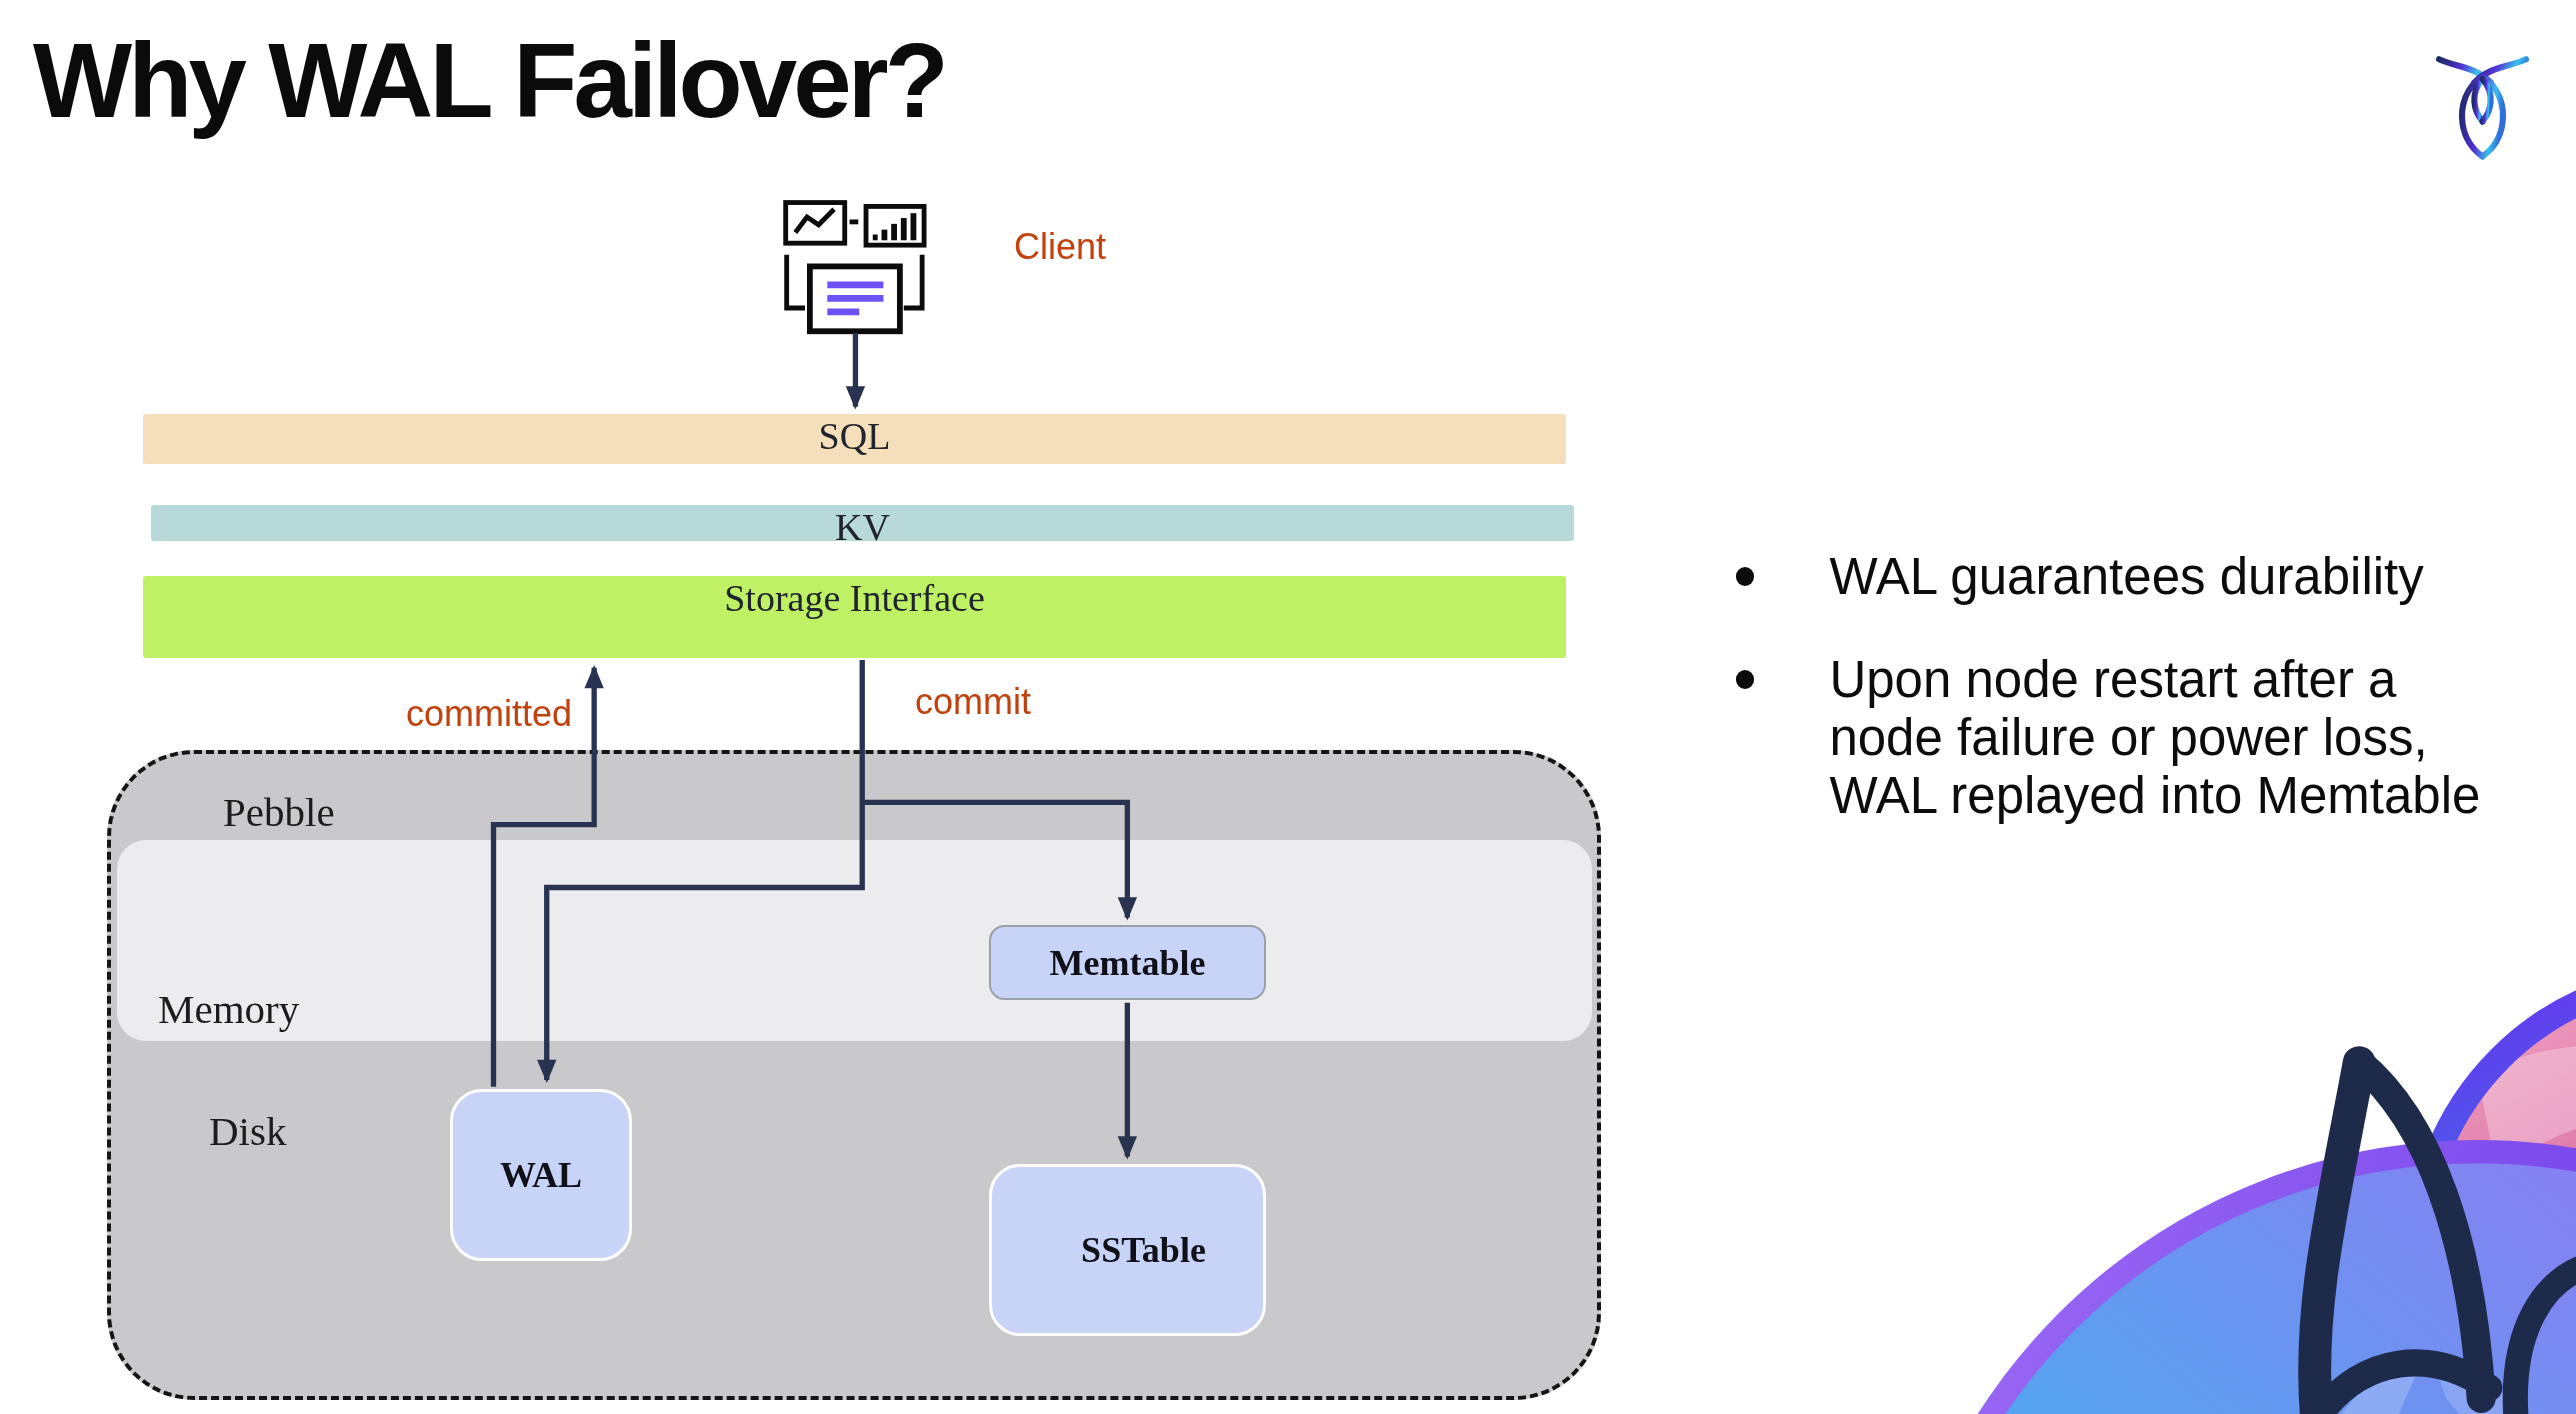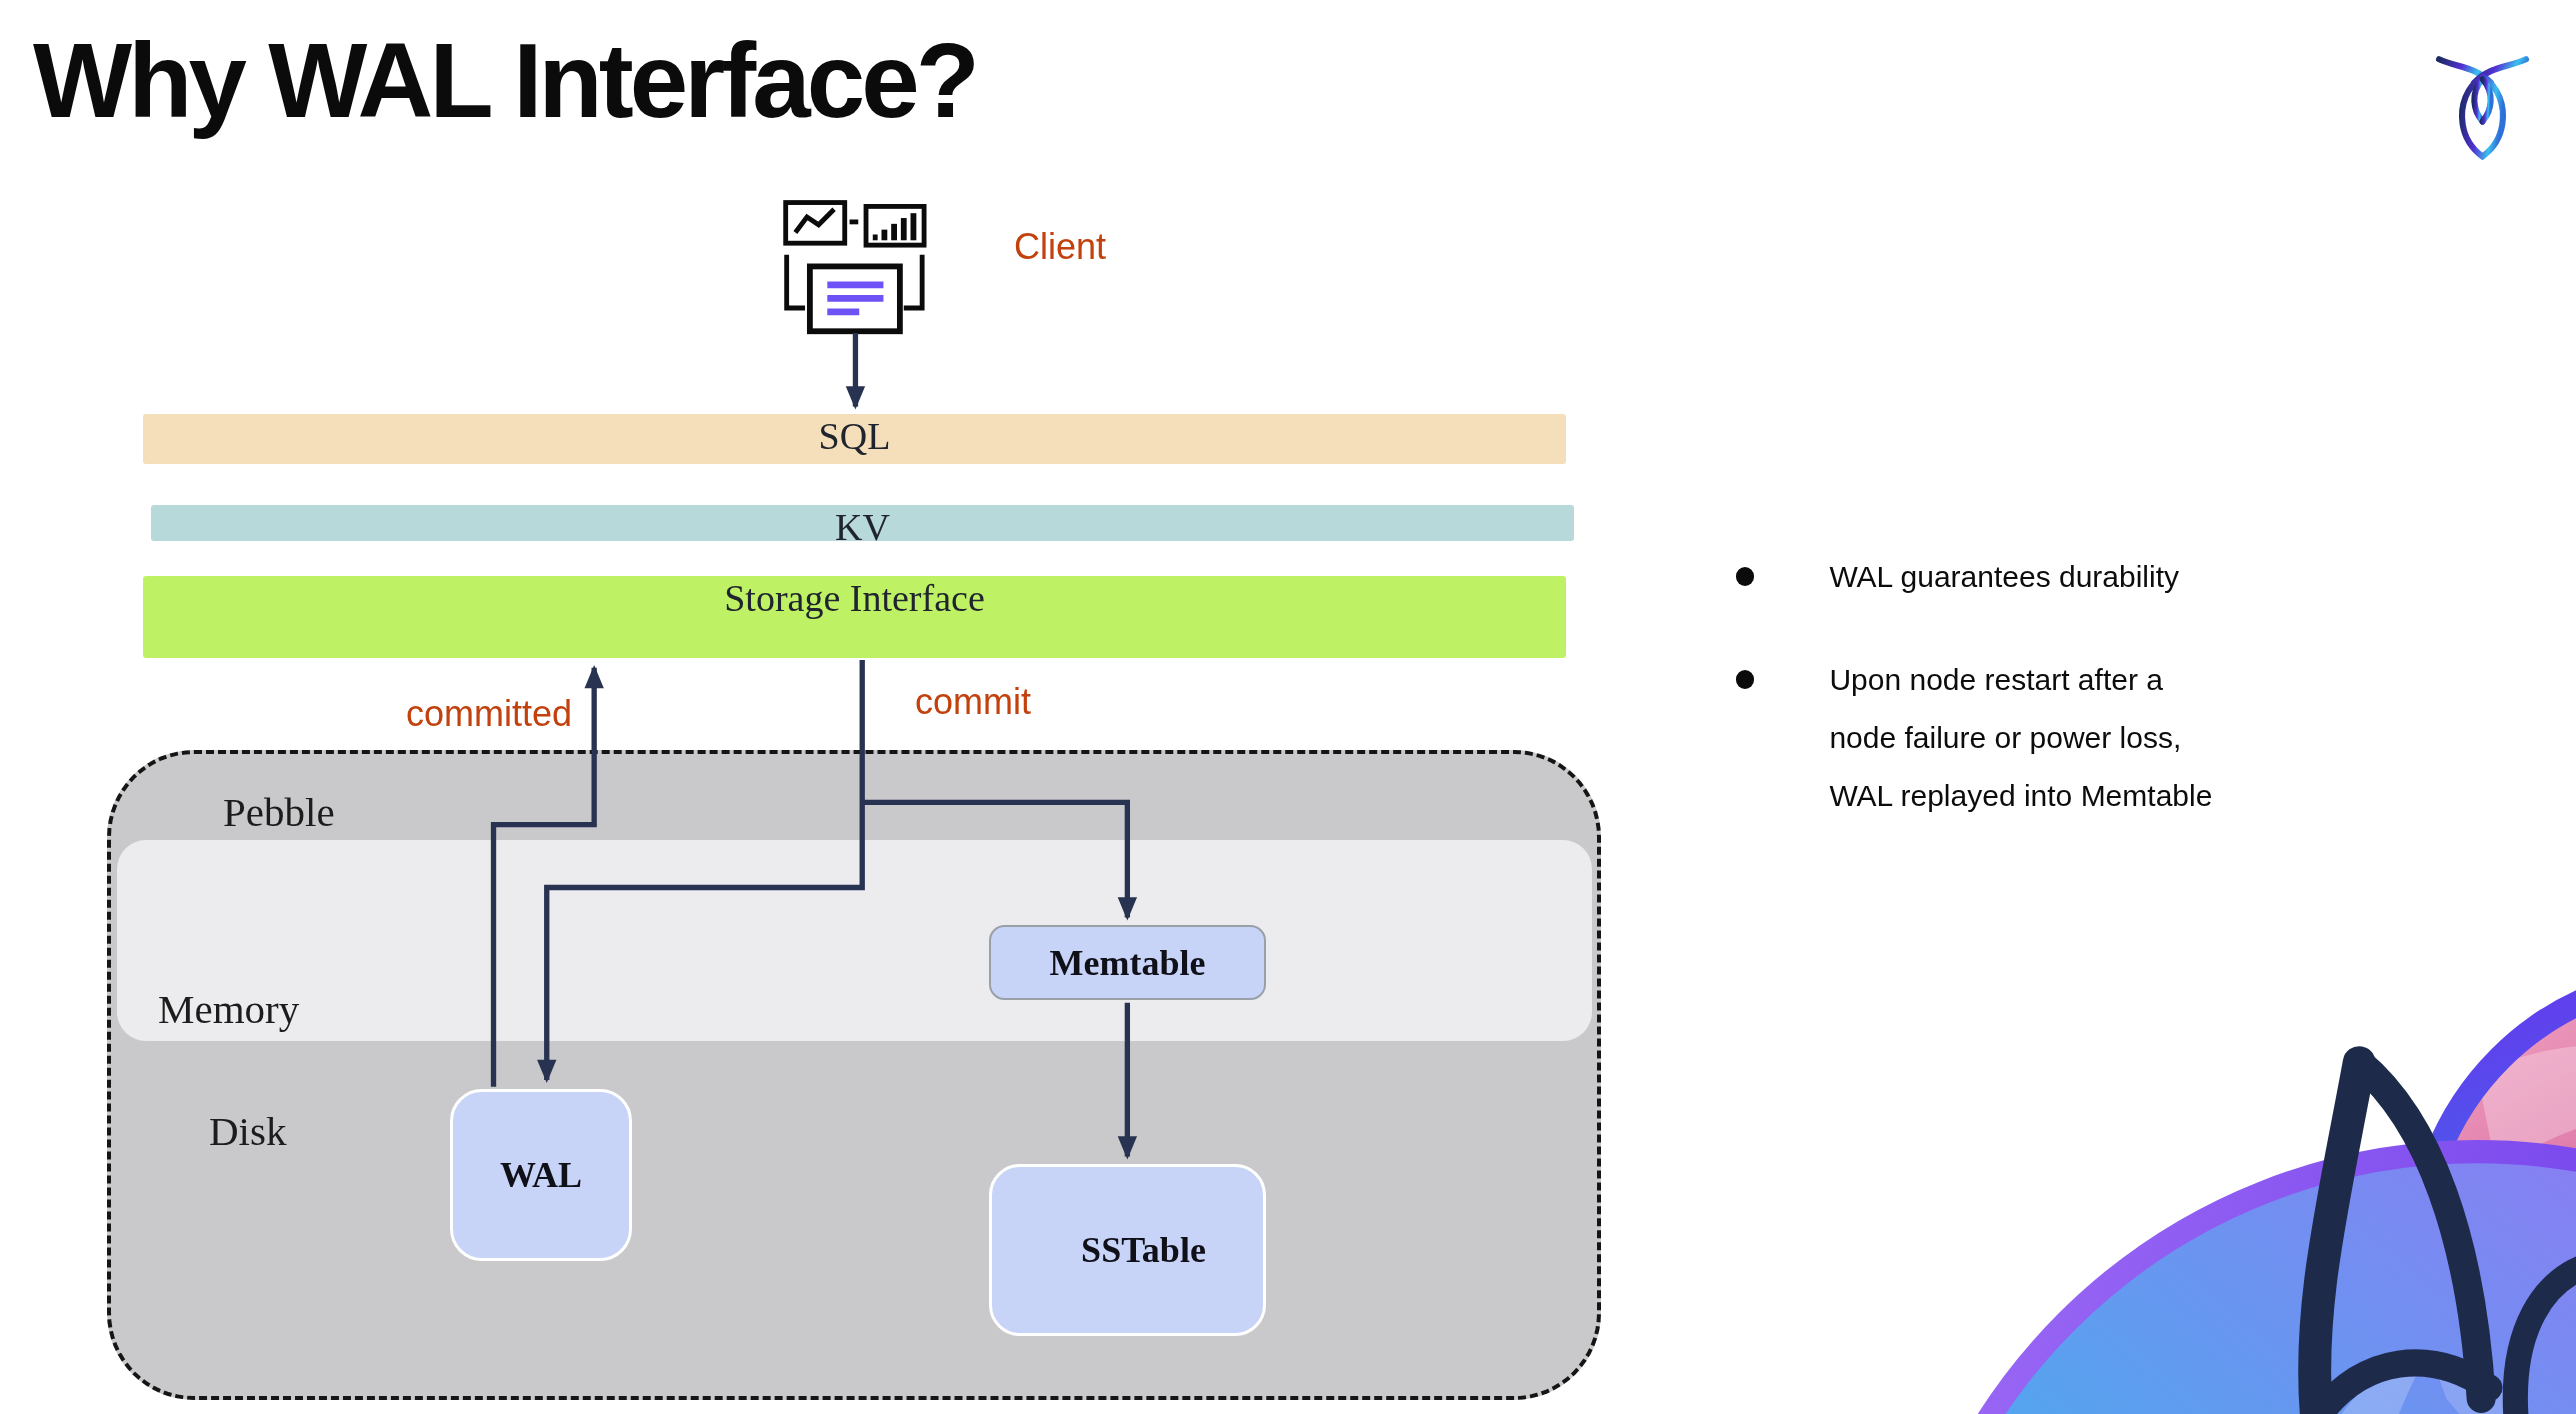--- a/index.html
+++ b/index.html
@@ -74,21 +74,21 @@
   
   .logo{left:2435px;top:46px;z-index:2;}
 
   
   .bullets{left:1736px;top:548px;width:842px;display:flex;flex-direction:column;gap:45px;z-index:2;}
   .bullet{display:flex;align-items:flex-start;}
   .bullet-dot{
     width:18.4px;height:18.4px;border-radius:50%;background:#0b0b0b;
     margin-top:19.4px;margin-right:75px;flex:none;
   }
-  .bullet-text{font-size:30px;line-height:58px;color:#0c0c0c;}
+  .bullet-text{font-size:51px;line-height:58px;color:#0c0c0c;}
   .bullet-text div{white-space:nowrap;}
 
   
   .art{right:0;bottom:0;z-index:0;}
 </style>
 </head>
 <body>
 
 <div class="slide">
 
@@ -128,21 +128,21 @@
     <path d="M 120 760 C 150 640, 220 560, 300 530 C 250 620, 220 700, 215 790 Z" fill="#ffffff" opacity="0.20"></path>
 
     <g fill="none" stroke="#1d2a4a" stroke-linecap="round">
       <path d="M 398 108 C 372 250, 344 360, 354 475" stroke-width="34"></path>
       <path d="M 398 108 C 470 168, 514 290, 524 455" stroke-width="30"></path>
       <path d="M 358 470 C 402 412, 472 402, 532 444" stroke-width="28"></path>
       <path d="M 560 475 C 554 385, 588 330, 640 316" stroke-width="26"></path>
     </g>
   </svg>
 
-  <div class="abs title">Why WAL Interface?</div>
+  <div class="abs title">Why WAL Failover?</div>
 
   <svg class="abs logo" width="95" height="118" viewBox="0 0 100 125">
     <defs>
       <linearGradient id="gLogo" x1="0%" y1="10%" x2="100%" y2="35%">
         <stop offset="0%" stop-color="#1c2b66"></stop>
         <stop offset="45%" stop-color="#5230d2"></stop>
         <stop offset="80%" stop-color="#3ac0ee"></stop>
         <stop offset="100%" stop-color="#2f6fd9"></stop>
       </linearGradient>
     </defs>

